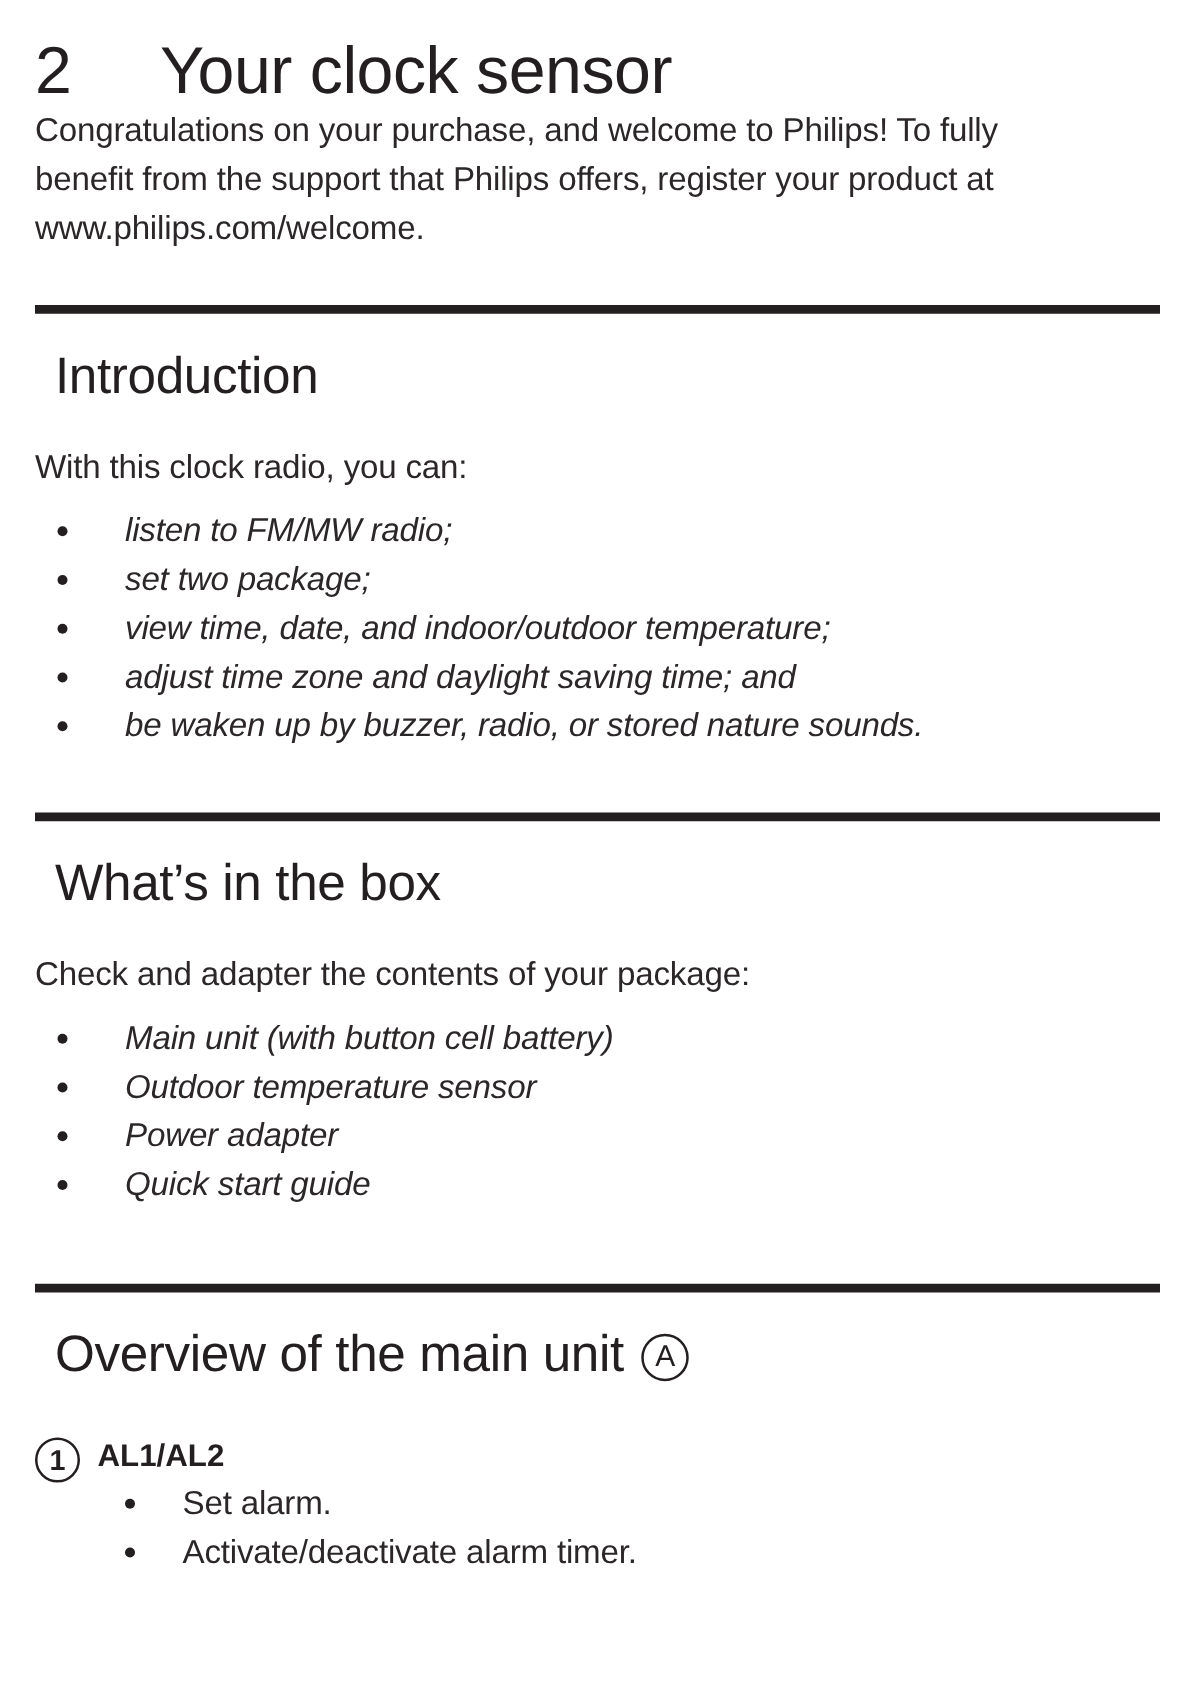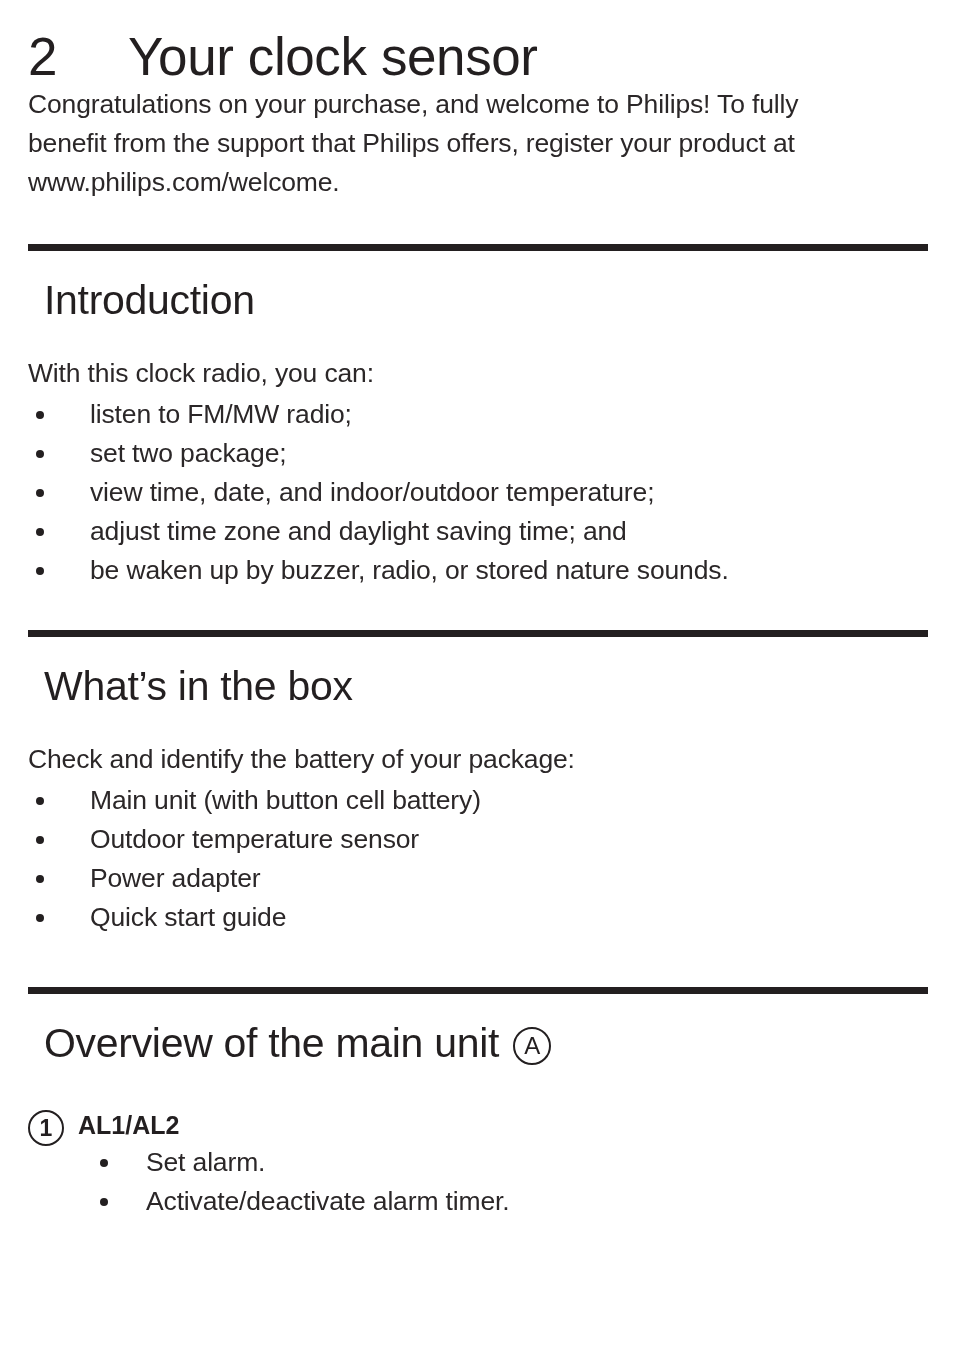--- a/index.html
+++ b/index.html
@@ -89,22 +89,23 @@
     font-weight: 400;
     line-height: 1;
     margin-left: 14px;
     box-sizing: border-box;
     padding-bottom: 1px;
   }
 
   
   .bullets {
     list-style: none;
-    margin: 2px;
+    margin: 12px;
     padding: 0;
+    font-style: italic;
   }
   .bullet-item {
     position: relative;
     padding-left: 60px;
     font-size: 26.5px;
     font-weight: 300;
     line-height: 39px;
     letter-spacing: -0.15px;
     color: #2b2728;
   }
@@ -219,21 +220,21 @@
     </ul>
 
     <div class="sp-list1-to-rule2"></div>
 
     <div class="rule"></div>
     <div class="sp-rule2-to-h2"></div>
     <h2 class="section-heading">
       <span>What’s in the box</span>
     </h2>
     <div class="sp-h2-to-para"></div>
-    <p class="para">Check and identify the battery of your package:</p>
+    <p class="para">Check and adapter the contents of your package:</p>
     <ul class="bullets">
       <li class="bullet-item">
         <span class="dot"></span>
         <span>Main unit (with button cell battery)</span>
       </li>
       <li class="bullet-item">
         <span class="dot"></span>
         <span>Outdoor temperature sensor</span>
       </li>
       <li class="bullet-item">

